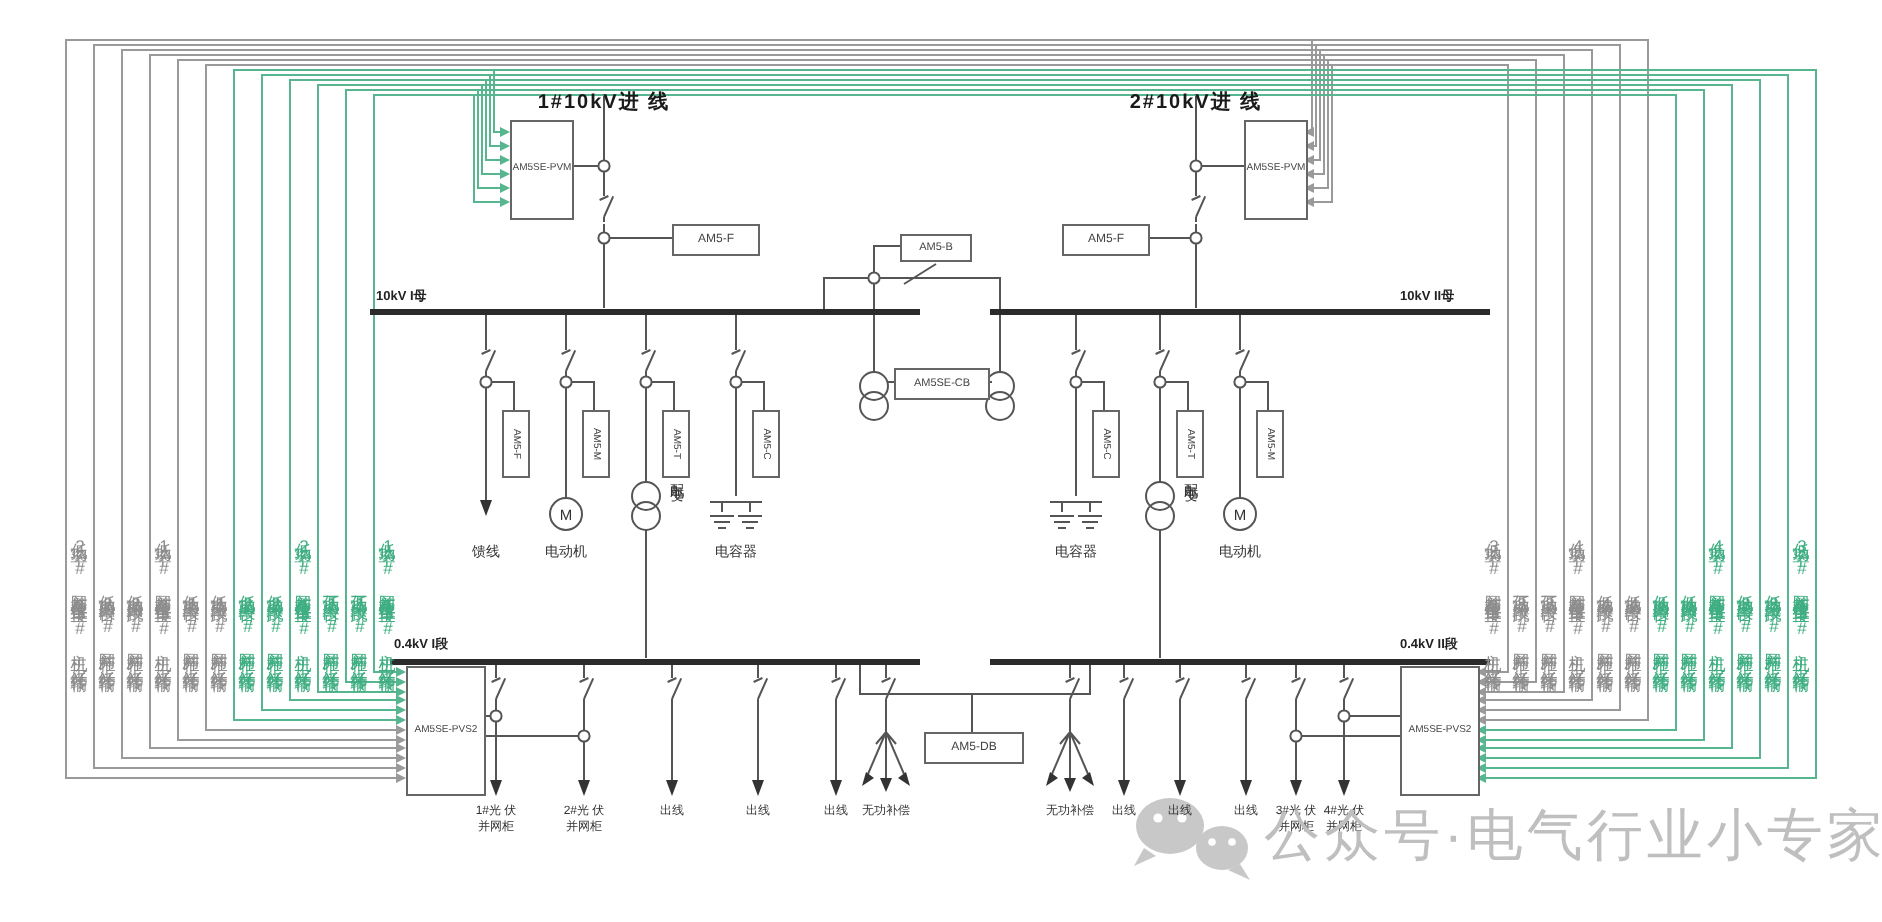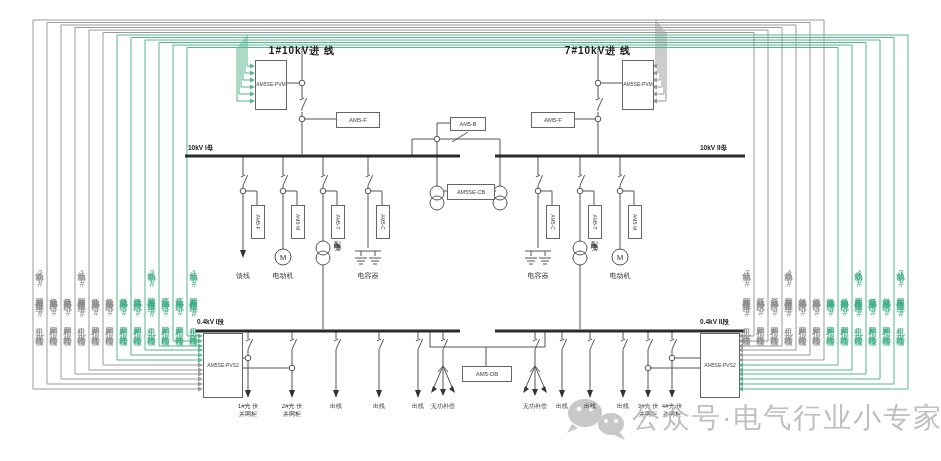--- a/index.html
+++ b/index.html
@@ -269,21 +269,21 @@
 <div class="chan green" style="left:880px">
       <span class="vt">低功率三段跳3#并网柜</span>
       <span class="vt">光纤传输</span>
     </div>
 <div class="chan green" style="left:894px">
       <span class="vt">低功率3#并网柜合位上传至1#主机</span>
       <span class="vt">光纤传输</span>
     </div>
 
 <div class="incoming" style="left:302px">1#10kV进 线</div>
-<div class="incoming" style="left:598px">7#10kV进 线</div>
+<div class="incoming" style="left:598px">2#10kV进 线</div>
 
 <div class="buslbl" style="left:188px;top:144px">10kV I母</div>
 <div class="buslbl" style="left:700px;top:144px">10kV II母</div>
 <div class="buslbl" style="left:197px;top:318px">0.4kV I段</div>
 <div class="buslbl" style="left:700px;top:318px">0.4kV II段</div>
 
 <div class="debox fs5" style="left:255px;top:60px;width:30px;height:48px">AM5SE-PVM</div>
 <div class="debox fs5" style="left:622px;top:60px;width:30px;height:48px">AM5SE-PVM</div>
 <div class="debox fs6" style="left:336px;top:112px;width:42px;height:14px">AM5-F</div>
 <div class="debox fs6" style="left:531px;top:112px;width:42px;height:14px">AM5-F</div>

